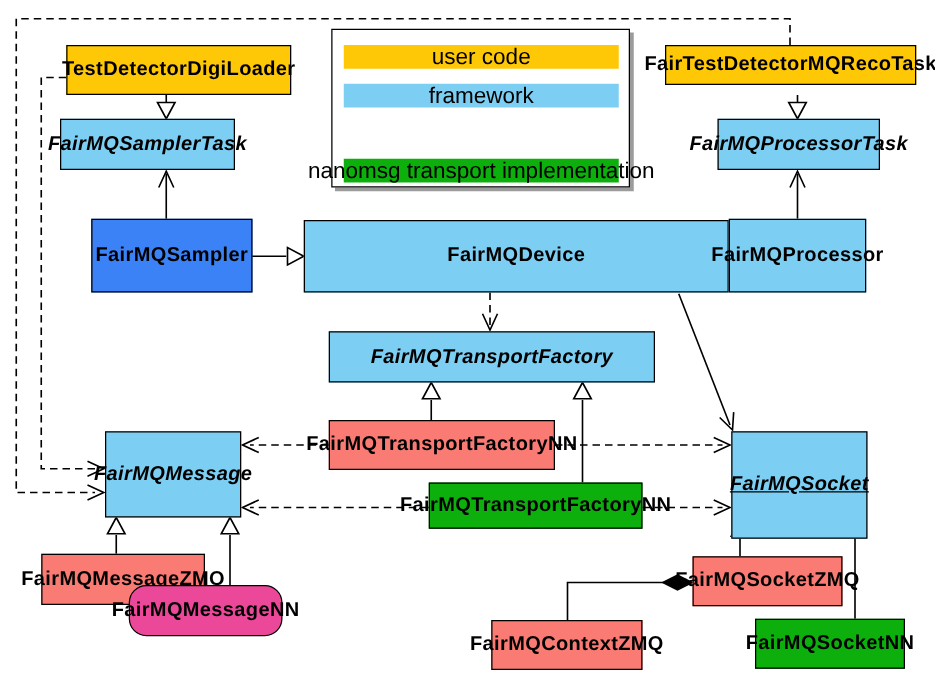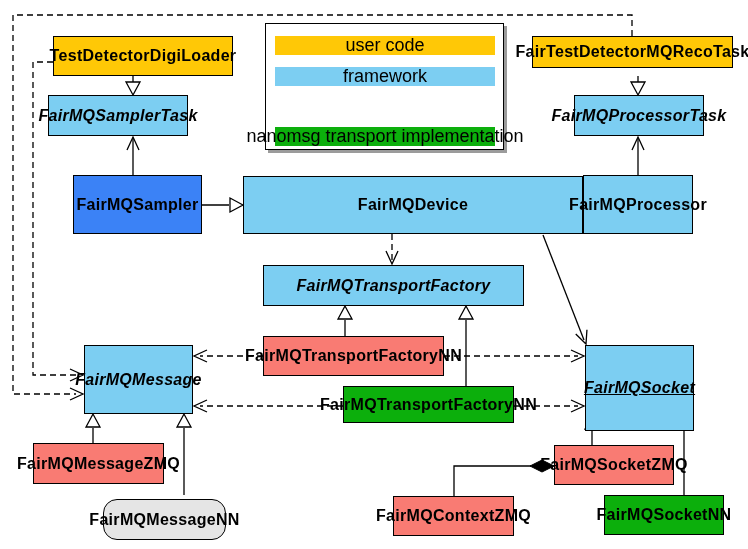--- a/index.html
+++ b/index.html
@@ -97,21 +97,21 @@
       </div>
       <div class="node abstract" style="left: 84px; top: 345px; width: 109px; height: 69px; background: rgb(124, 206, 242); border-color: rgb(0, 0, 0);">
         <span>FairMQMessage</span>
       </div>
       <div class="node abstract" style="left: 585px; top: 345px; width: 109px; height: 86px; background: rgb(124, 206, 242); border-color: rgb(0, 0, 0); text-decoration: underline;">
         <span>FairMQSocket</span>
       </div>
       <div class="node" style="left: 33px; top: 443px; width: 131px; height: 41px; background: rgb(249, 123, 115); border-color: rgb(0, 0, 0);">
         <span>FairMQMessageZMQ</span>
       </div>
-      <div class="node" style="left: 103px; top: 499px; width: 123px; height: 41px; background: #e5e5e5; border-color: rgb(0, 0, 0); border-radius: 14px;">
+      <div class="node" style="left: 103px; top: 468px; width: 123px; height: 41px; background: #ec4899; border-color: rgb(0, 0, 0); border-radius: 14px;">
         <span>FairMQMessageNN</span>
       </div>
       <div class="node" style="left: 393px; top: 496px; width: 121px; height: 40px; background: rgb(249, 123, 115); border-color: rgb(0, 0, 0);">
         <span>FairMQContextZMQ</span>
       </div>
       <div class="node" style="left: 554px; top: 445px; width: 120px; height: 40px; background: rgb(249, 123, 115); border-color: rgb(0, 0, 0);">
         <span>FairMQSocketZMQ</span>
       </div>
       <div class="node" style="left: 604px; top: 495px; width: 120px; height: 40px; background: rgb(12, 175, 12); border-color: rgb(0, 0, 0);">
         <span>FairMQSocketNN</span>

